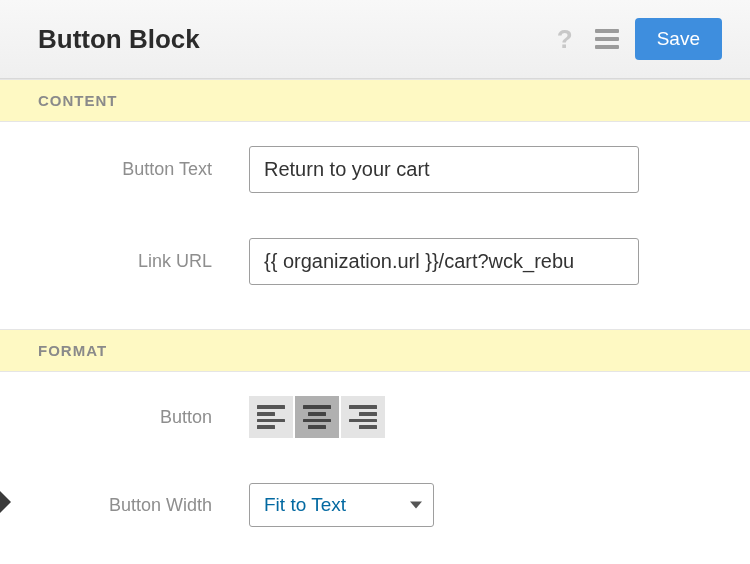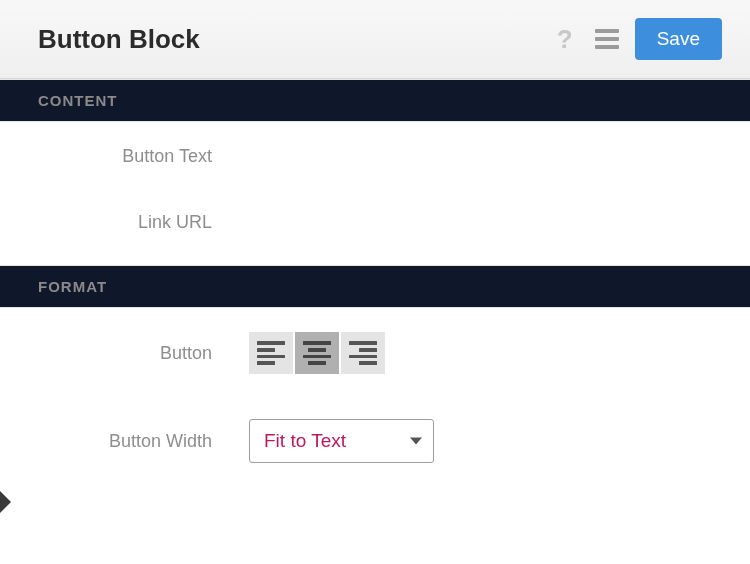--- a/index.html
+++ b/index.html
@@ -61,40 +61,40 @@
     }
     .btn-cancel {
       background: #e8e8e8;
       color: #5b6770;
     }
     .btn-save {
       background: #3e8ede;
       color: #fff;
     }
     .section-header {
-      background: #0f172a;
+      background: #fef9c3;
       border-top: 1px solid #e5e5e5;
       border-bottom: 1px solid #e5e5e5;
       padding: 12px 38px;
       font-size: 15px;
       font-weight: 700;
       letter-spacing: 1px;
       color: #8a8a8a;
       text-transform: uppercase;
     }
     .section-body {
       background: #fff;
       padding: 24px 38px 28px 0;
     }
     .form-row {
       display: flex;
       align-items: center;
       margin-bottom: 45px;
     }
-    .form-row:last-child { margin-bottom: 4px; }
+    .form-row:last-child { margin-bottom: 16px; }
     .form-label {
       width: 230px;
       text-align: right;
       padding-right: 18px;
       color: #8e8e8e;
       font-size: 18px;
     }
     .form-input {
       width: 390px;
       padding: 11px 14px;
@@ -138,21 +138,21 @@
       width: 185px;
     }
     .select {
       width: 100%;
       padding: 10px 34px 10px 14px;
       font-size: 19px;
       border: 1px solid #9e9e9e;
       border-radius: 3px;
       background: #fff;
       appearance: none;
-      color: #be185d;
+      color: #0369a1;
       cursor: pointer;
       font-family: inherit;
     }
     .select-caret {
       position: absolute;
       right: 12px;
       top: 50%;
       transform: translateY(-50%);
       pointer-events: none;
       width: 0; height: 0;
@@ -184,23 +184,25 @@
     </div>
     <button class="btn btn-save">Save</button>
   </div>
 </div>
 
 <div class="section-header">CONTENT</div>
 
 <div class="section-body">
   <div class="form-row">
     <div class="form-label">Button Text</div>
+    <input class="form-input" type="text" value="Return to your cart" style="">
   </div>
   <div class="form-row">
     <div class="form-label">Link URL</div>
+    <input class="form-input" type="text" value="{{ organization.url }}/cart?wck_rebu" style="">
   </div>
 </div>
 
 <div class="section-header">FORMAT</div>
 
 <div class="section-body">
   <div class="form-row">
     <div class="form-label">Button</div>
     <div class="align-group">
       <button class="align-btn aleft">

